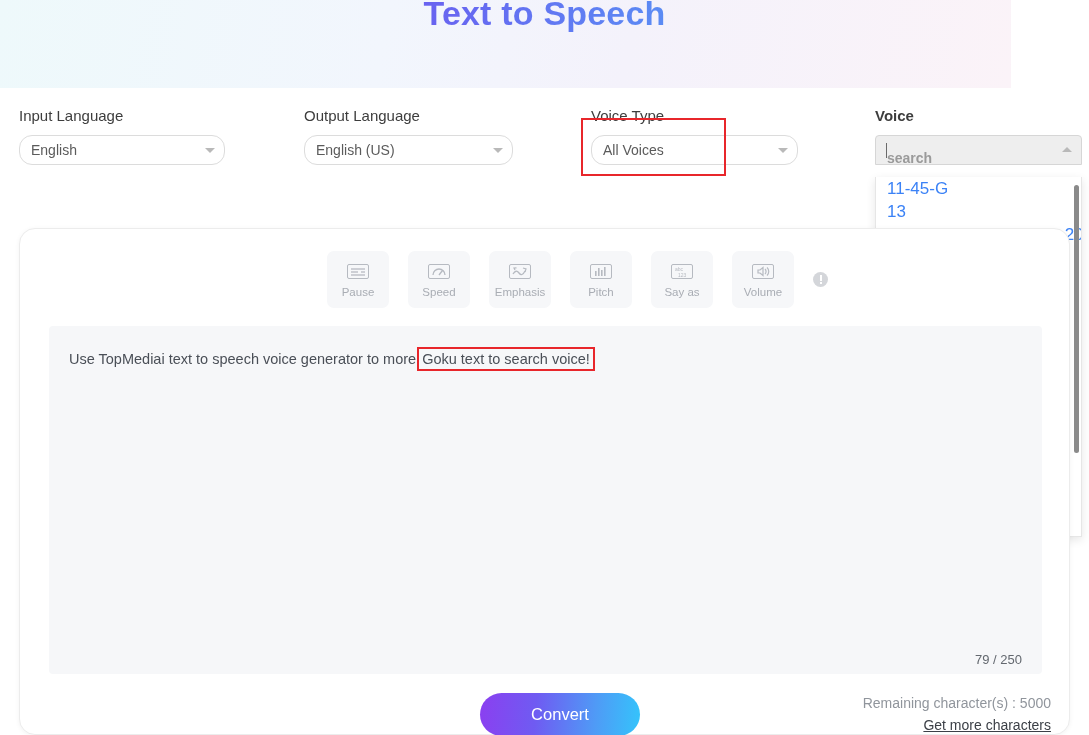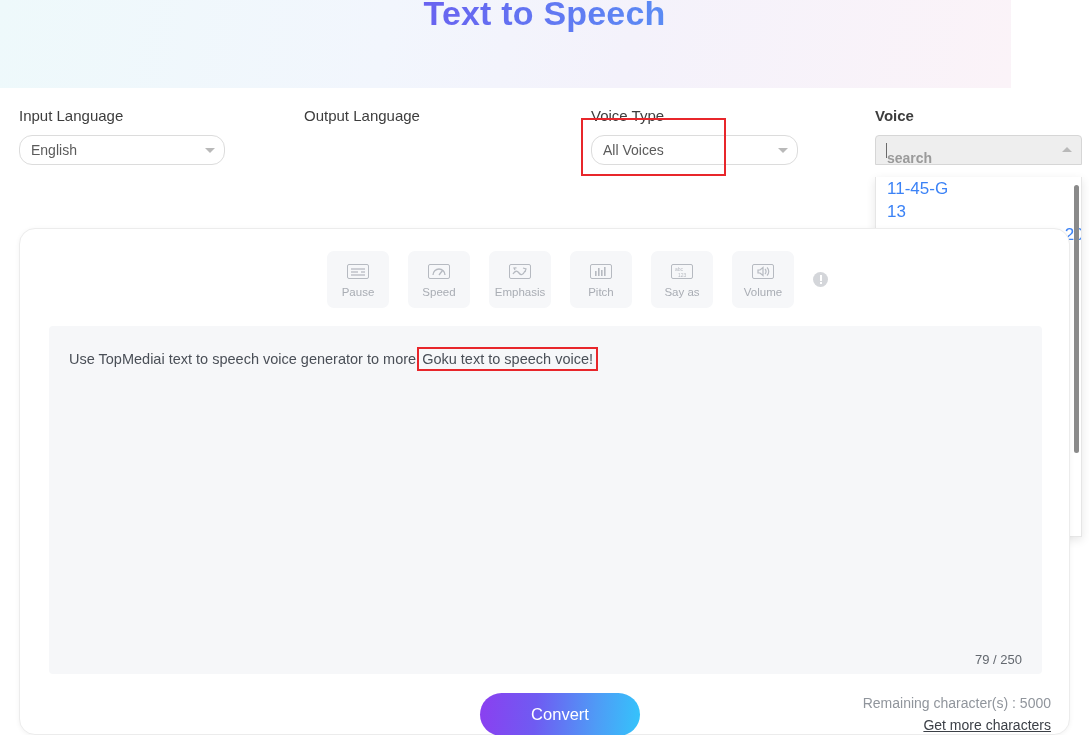--- a/index.html
+++ b/index.html
@@ -169,20 +169,24 @@
     <div class="field" id="f-input">
       <div class="field-label">Input Language</div>
       <div class="select-box">
         <span>English</span>
         <span class="caret"></span>
       </div>
     </div>
 
     <div class="field" id="f-output">
       <div class="field-label">Output Language</div>
+      <div class="select-box">
+        <span>English (US)</span>
+        <span class="caret"></span>
+      </div>
     </div>
 
     <div class="field" id="f-vtype">
       <div class="field-label">Voice Type</div>
       <div class="select-box">
         <span>All Voices</span>
         <span class="caret"></span>
       </div>
     </div>
 
@@ -279,21 +283,21 @@
           <path d="M17 5.5 a5.5 5.5 0 0 1 0 8" fill="none" stroke="#b6bac1" stroke-width="1.2"></path>
         </svg>
         <span class="tool-label">Volume</span>
       </div>
 
       <div class="info-icon"></div>
     </div>
 
     <div class="textarea">
       <div class="ta-text">
-        <span>Use TopMediai text to speech voice generator to more </span><span class="hl-red">Goku text to speech voice!</span>
+        <span>Use TopMediai text to speech voice generator to more </span><span class="hl-red">Goku text to search voice!</span>
       </div>
       <div class="char-count">79 / 250</div>
     </div>
 
     <button class="convert-btn">Convert</button>
     <div class="remaining">Remaining character(s) : 5000</div>
     <div class="get-more">Get more characters</div>
 
   </div>
 

